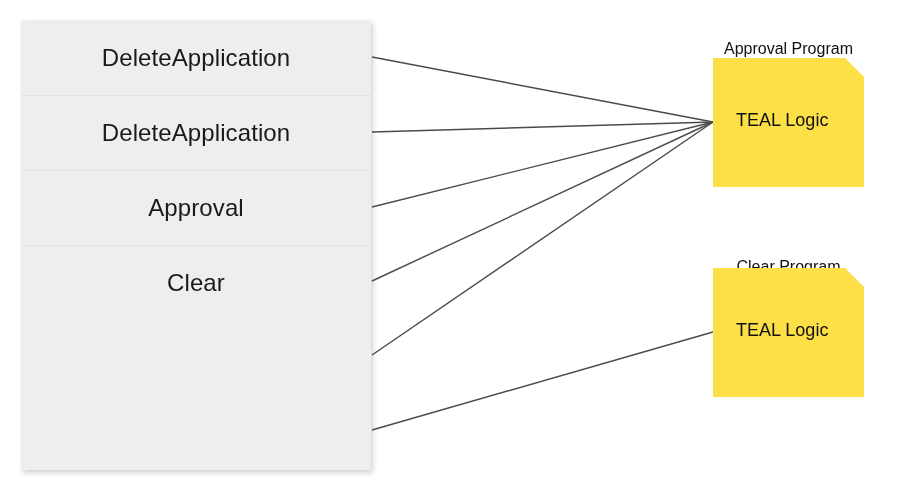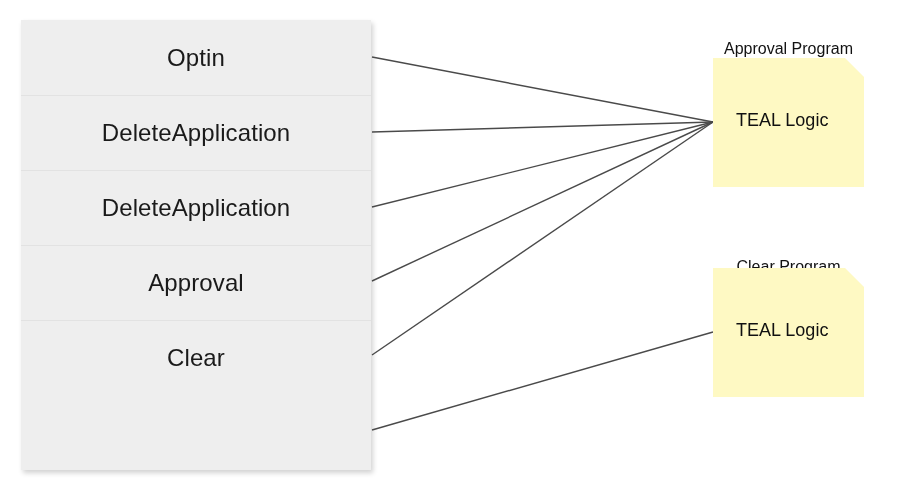--- a/index.html
+++ b/index.html
@@ -70,21 +70,21 @@
     font-size: 16px;
     color: #111111;
     font-family: "Liberation Sans", sans-serif;
     white-space: nowrap;
     margin-top: 12px;
   }
   .program-box {
     position: absolute;
     width: 151px;
     height: 129px;
-    background: #fef9c3;
+    background: #fde047;
     clip-path: polygon(0 0, calc(100% - 19px) 0, 100% 19px, 100% 100%, 0 100%);
     filter: drop-shadow(2px 3px 4px rgba(0,0,0,0.22));
   }
   .program-box .program-text {
     position: absolute;
     left: 23px;
     top: 52px;
     font-size: 18px;
     color: #111111;
     font-family: "Liberation Sans", sans-serif;
@@ -98,23 +98,20 @@
   #clear-group { left: 713px; top: 238px; width: 151px; }
   #clear-group .program-title { top: 8px; }
   #clear-group .program-box { top: 30px; left: 0; }
 </style>
 </head>
 <body>
 
 <div id="canvas">
 
   <div id="op-list">
-    <div class="op-row">
-      <span class="op-label">Optin</span>
-    </div>
     <div class="op-row">
       <span class="op-label">DeleteApplication</span>
     </div>
     <div class="op-row">
       <span class="op-label">DeleteApplication</span>
     </div>
     <div class="op-row">
       <span class="op-label">Approval</span>
     </div>
     <div class="op-row">

